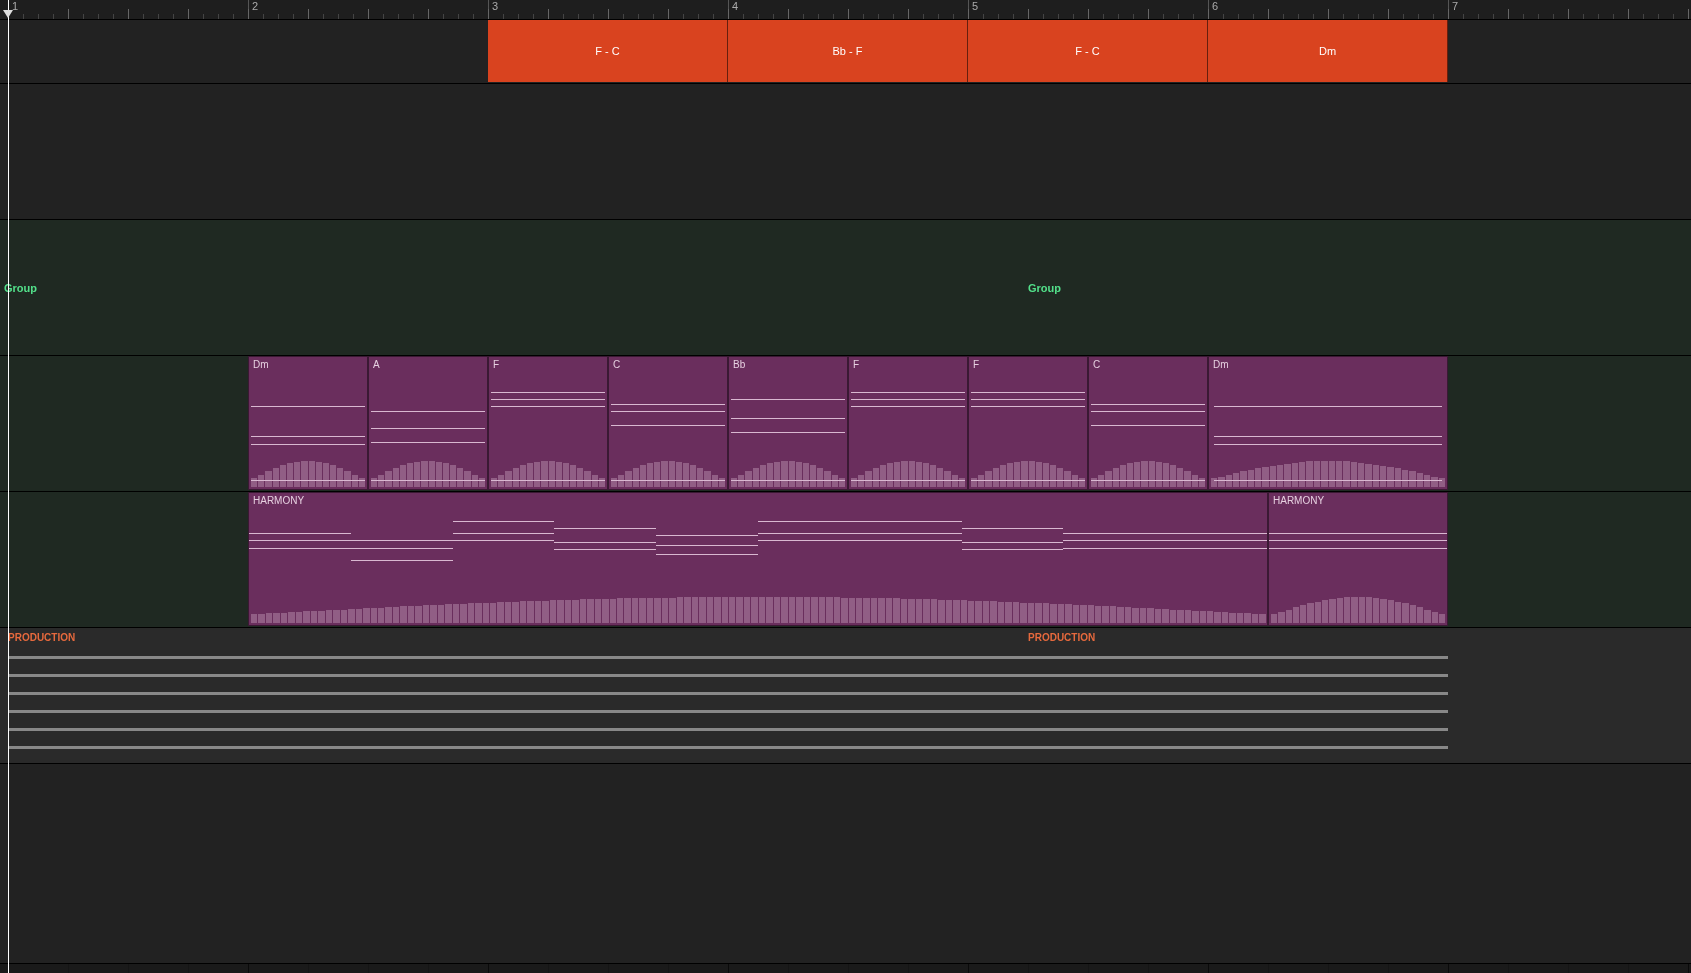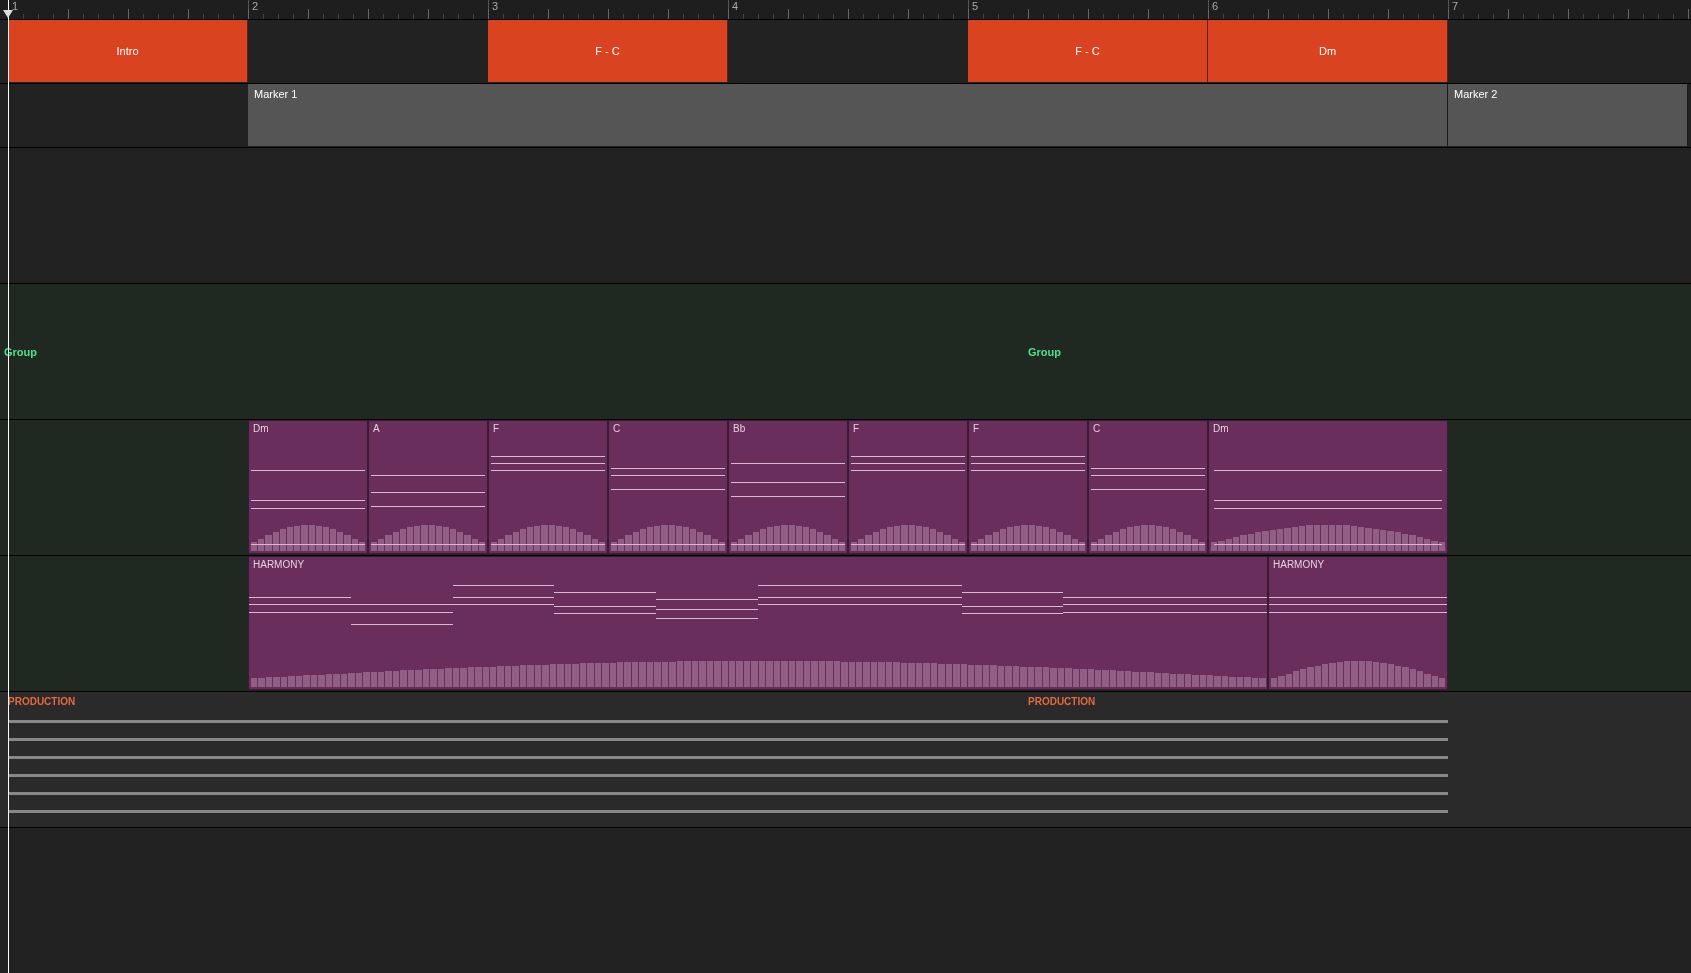--- a/index.html
+++ b/index.html
@@ -348,28 +348,24 @@
       <div class="gridline sub" style="left: 1328px;"></div>
       <div class="gridline sub" style="left: 1388px;"></div>
       <div class="gridline" style="left: 1448px;"></div>
       <div class="gridline sub" style="left: 1508px;"></div>
       <div class="gridline sub" style="left: 1568px;"></div>
       <div class="gridline sub" style="left: 1628px;"></div>
       <div class="gridline" style="left: 1688px;"></div>
     </div>
 
   <div class="row arr-row" id="arr-row">
-      <div class="arr-clip" style="left: 8px; width: 240px;">Intro</div>
       <div class="arr-clip" style="left: 488px; width: 240px;">F - C</div>
+      <div class="arr-clip" style="left: 728px; width: 240px;">Bb - F</div>
       <div class="arr-clip" style="left: 968px; width: 240px;">F - C</div>
       <div class="arr-clip" style="left: 1208px; width: 240px;">Dm</div>
-    </div>
-  <div class="row marker-row" id="marker-row">
-      <div class="marker-clip" style="left: 248px; width: 1200px;">Marker 1</div>
-      <div class="marker-clip" style="left: 1448px; width: 240px;">Marker 2</div>
     </div>
   <div class="row empty-row"></div>
 
   <div class="row group-row">
     <span class="group-label">Group</span>
     <span class="group-label repeat" id="group-label-2" style="left: 1028px;">Group</span>
   </div>
 
   <div class="row midi-row" id="chord-row">
       <div class="midi-clip" style="left: 248px; width: 120px;">

